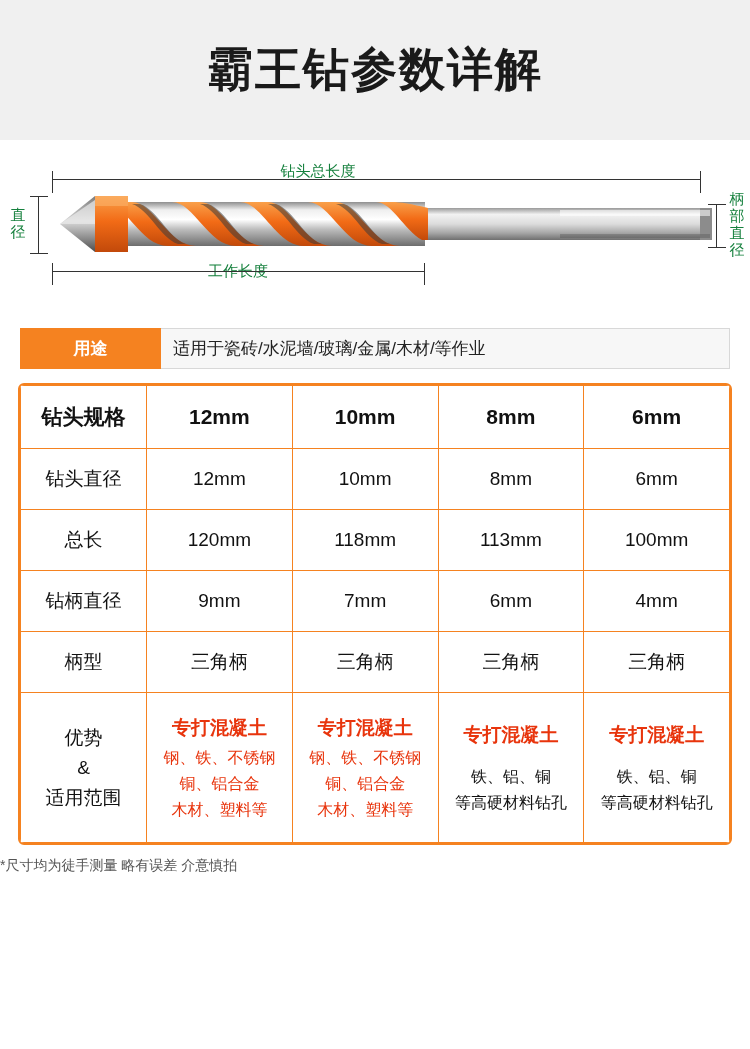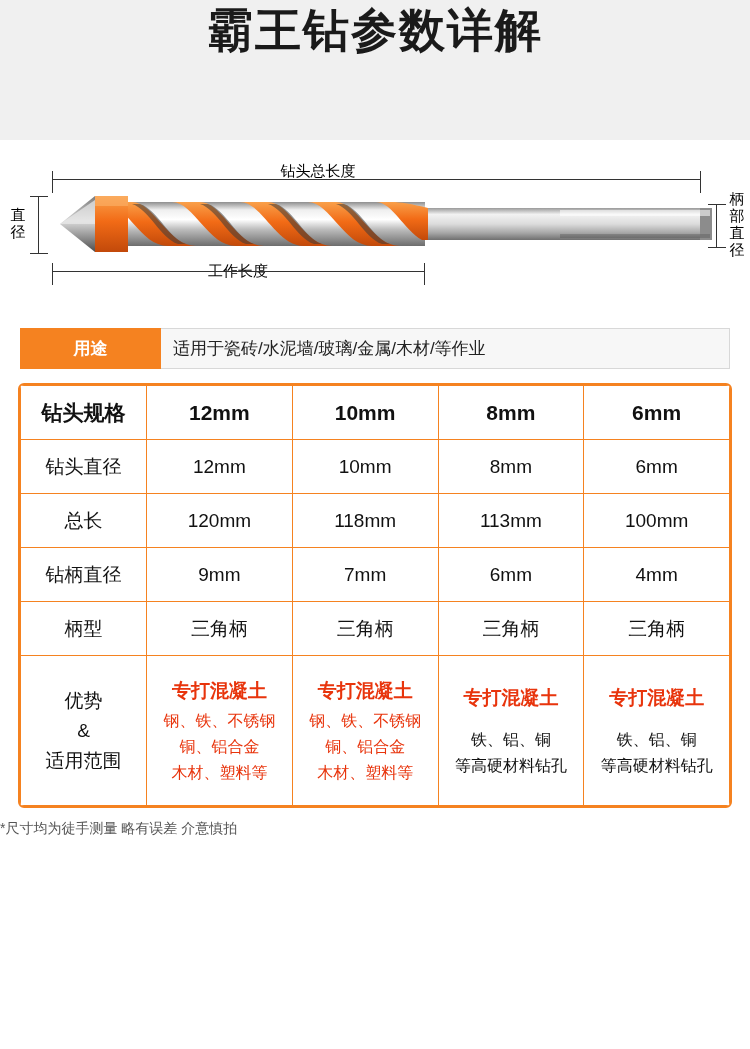--- a/index.html
+++ b/index.html
@@ -14,21 +14,21 @@
     color: #222;
     position: relative;
     overflow: hidden;
   }
 
   
   .header {
     height: 140px;
     background: #f0f0f0;
     display: flex;
-    align-items: flex-start;
+    align-items: center;
     justify-content: center;
   }
   .header-title {
     font-size: 46px;
     font-weight: bold;
     letter-spacing: 2px;
     color: #1a1a1a;
   }
 
   
@@ -38,21 +38,21 @@
     background: #ffffff;
     margin: 0;
   }
   .diagram-inner {
     position: absolute;
     left: 0; top: 0; right: 0; bottom: 0;
   }
   .dim-label {
     position: absolute;
     font-size: 15px;
-    color: #000000;
+    color: #15803d;
     background: #fff;
     padding: 0 4px;
     white-space: nowrap;
   }
   .dim-label.vertical {
     width: 20px;
     line-height: 17px;
     text-align: center;
     white-space: normal;
     padding: 0;
@@ -112,21 +112,21 @@
     width: 100%;
     border-collapse: collapse;
     table-layout: fixed;
   }
   table.spec td {
     border: 1px solid #f58220;
     text-align: center;
     font-size: 19px;
     color: #111;
     height: 54px;
-    padding: 4px 2px;
+    padding: 17px 2px;
   }
   table.spec td.rowhead {
     width: 126px;
     font-size: 19px;
   }
   table.spec tr.headrow td {
     font-weight: bold;
     font-size: 21px;
   }
   table.spec td.adv-head {

